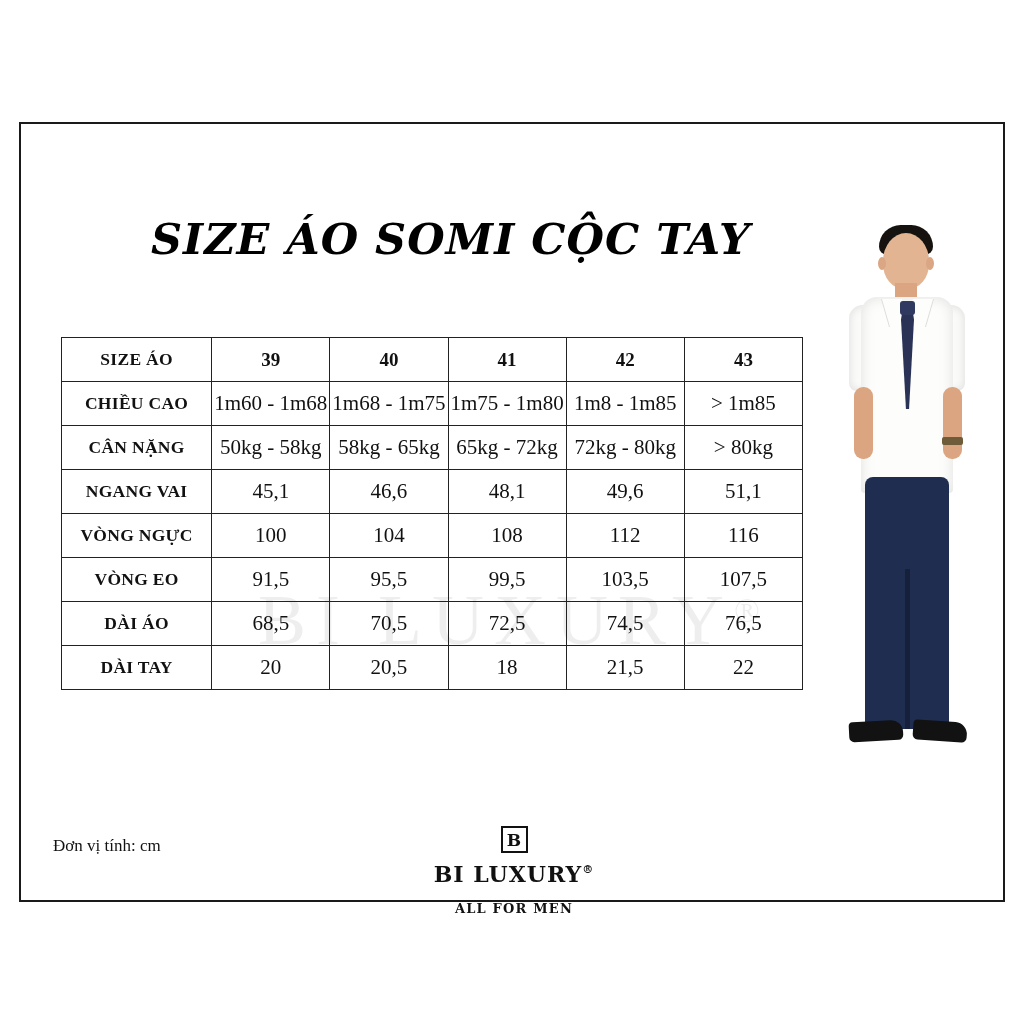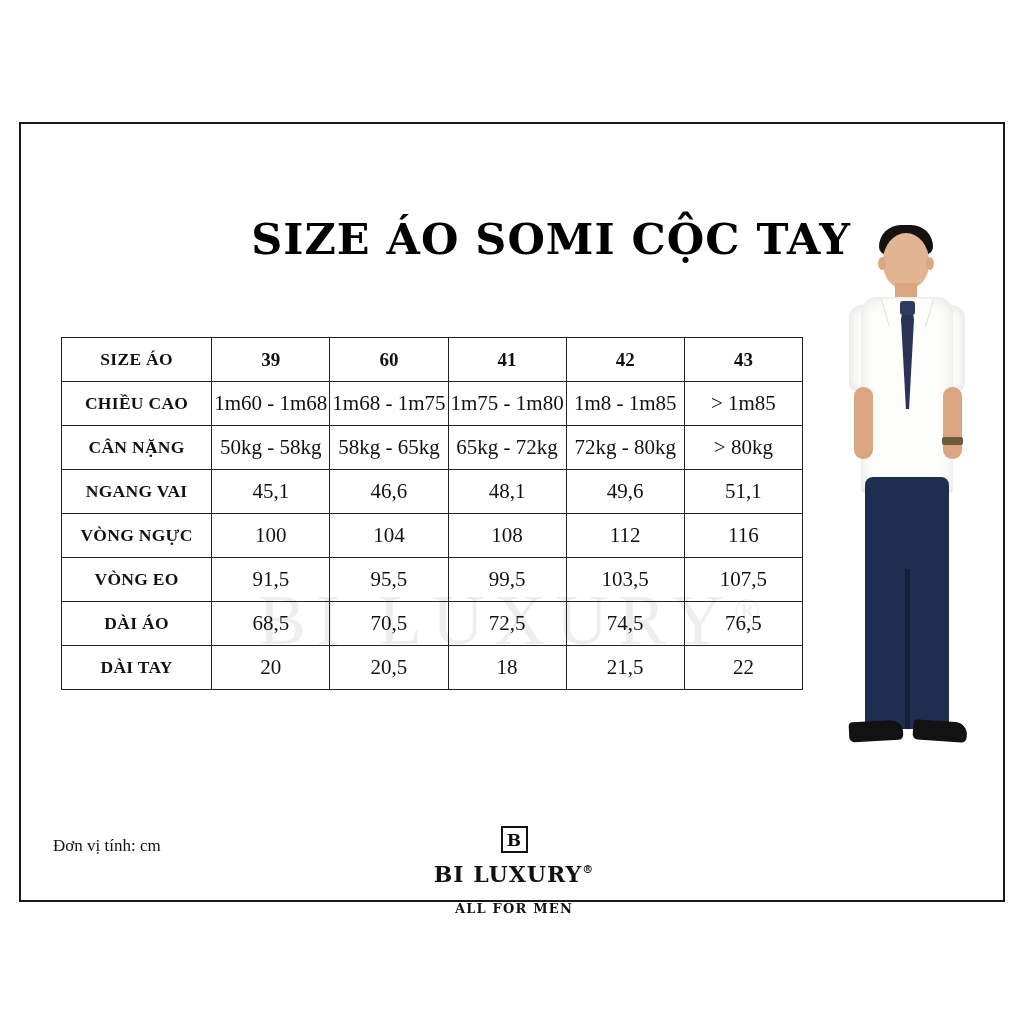--- a/index.html
+++ b/index.html
@@ -47,27 +47,28 @@
     font-size: 34px;
     vertical-align: 22px;
   }
 
   
   .title {
     position: absolute;
     left: 130px;
     top: 90px;
     width: 700px;
-    text-align: right;
+    text-align: left;
     font-family: "DejaVu Serif", serif;
     font-weight: 700;
     font-size: 43px;
     letter-spacing: 1px;
     color: #000;
     white-space: nowrap;
+    font-style: italic;
   }
 
   
   .table-wrap {
     position: absolute;
     left: 40px;
     top: 213px;
     width: 742px;
   }
   table.size-table {
@@ -284,21 +285,21 @@
   </div>
 
   <div class="title">SIZE ÁO SOMI CỘC TAY</div>
 
   <div class="table-wrap">
     <table class="size-table">
       <tbody>
           <tr class="head">
         <td class="rowhead">SIZE ÁO</td>
         <td class="colv">39</td>
-        <td class="colv">60</td>
+        <td class="colv">40</td>
         <td class="colv">41</td>
         <td class="colv">42</td>
         <td class="colv">43</td>
       </tr>
 
       <tr>
         <td class="rowhead">CHIỀU CAO</td>
         <td class="colv">1m60 - 1m68</td>
         <td class="colv">1m68 - 1m75</td>
         <td class="colv">1m75 - 1m80</td>

